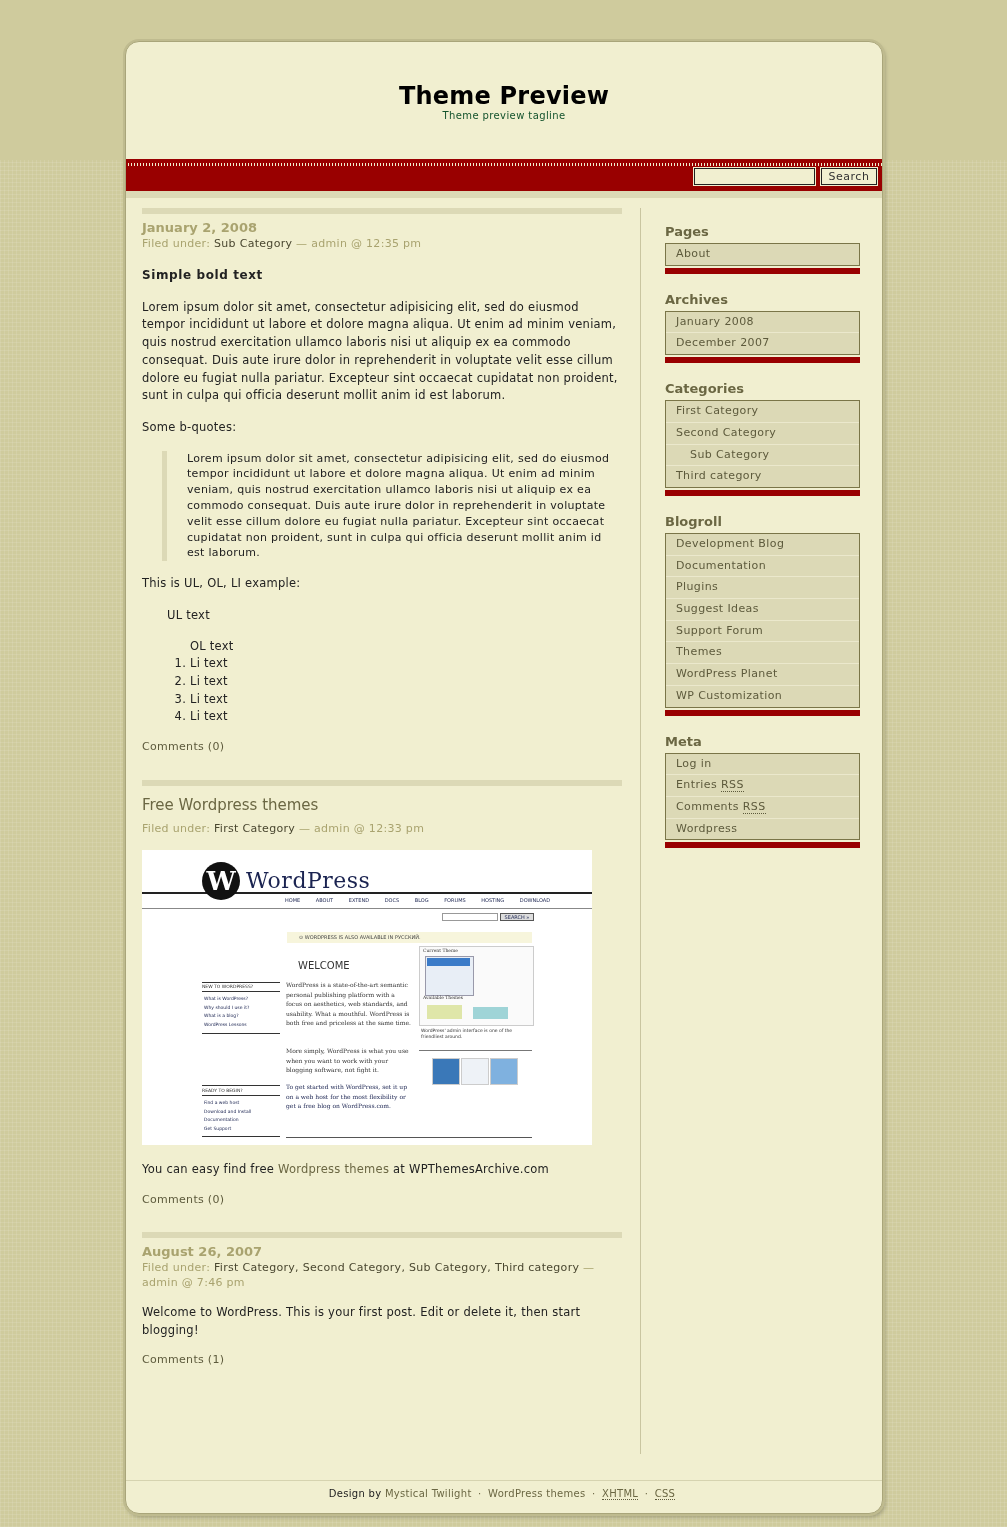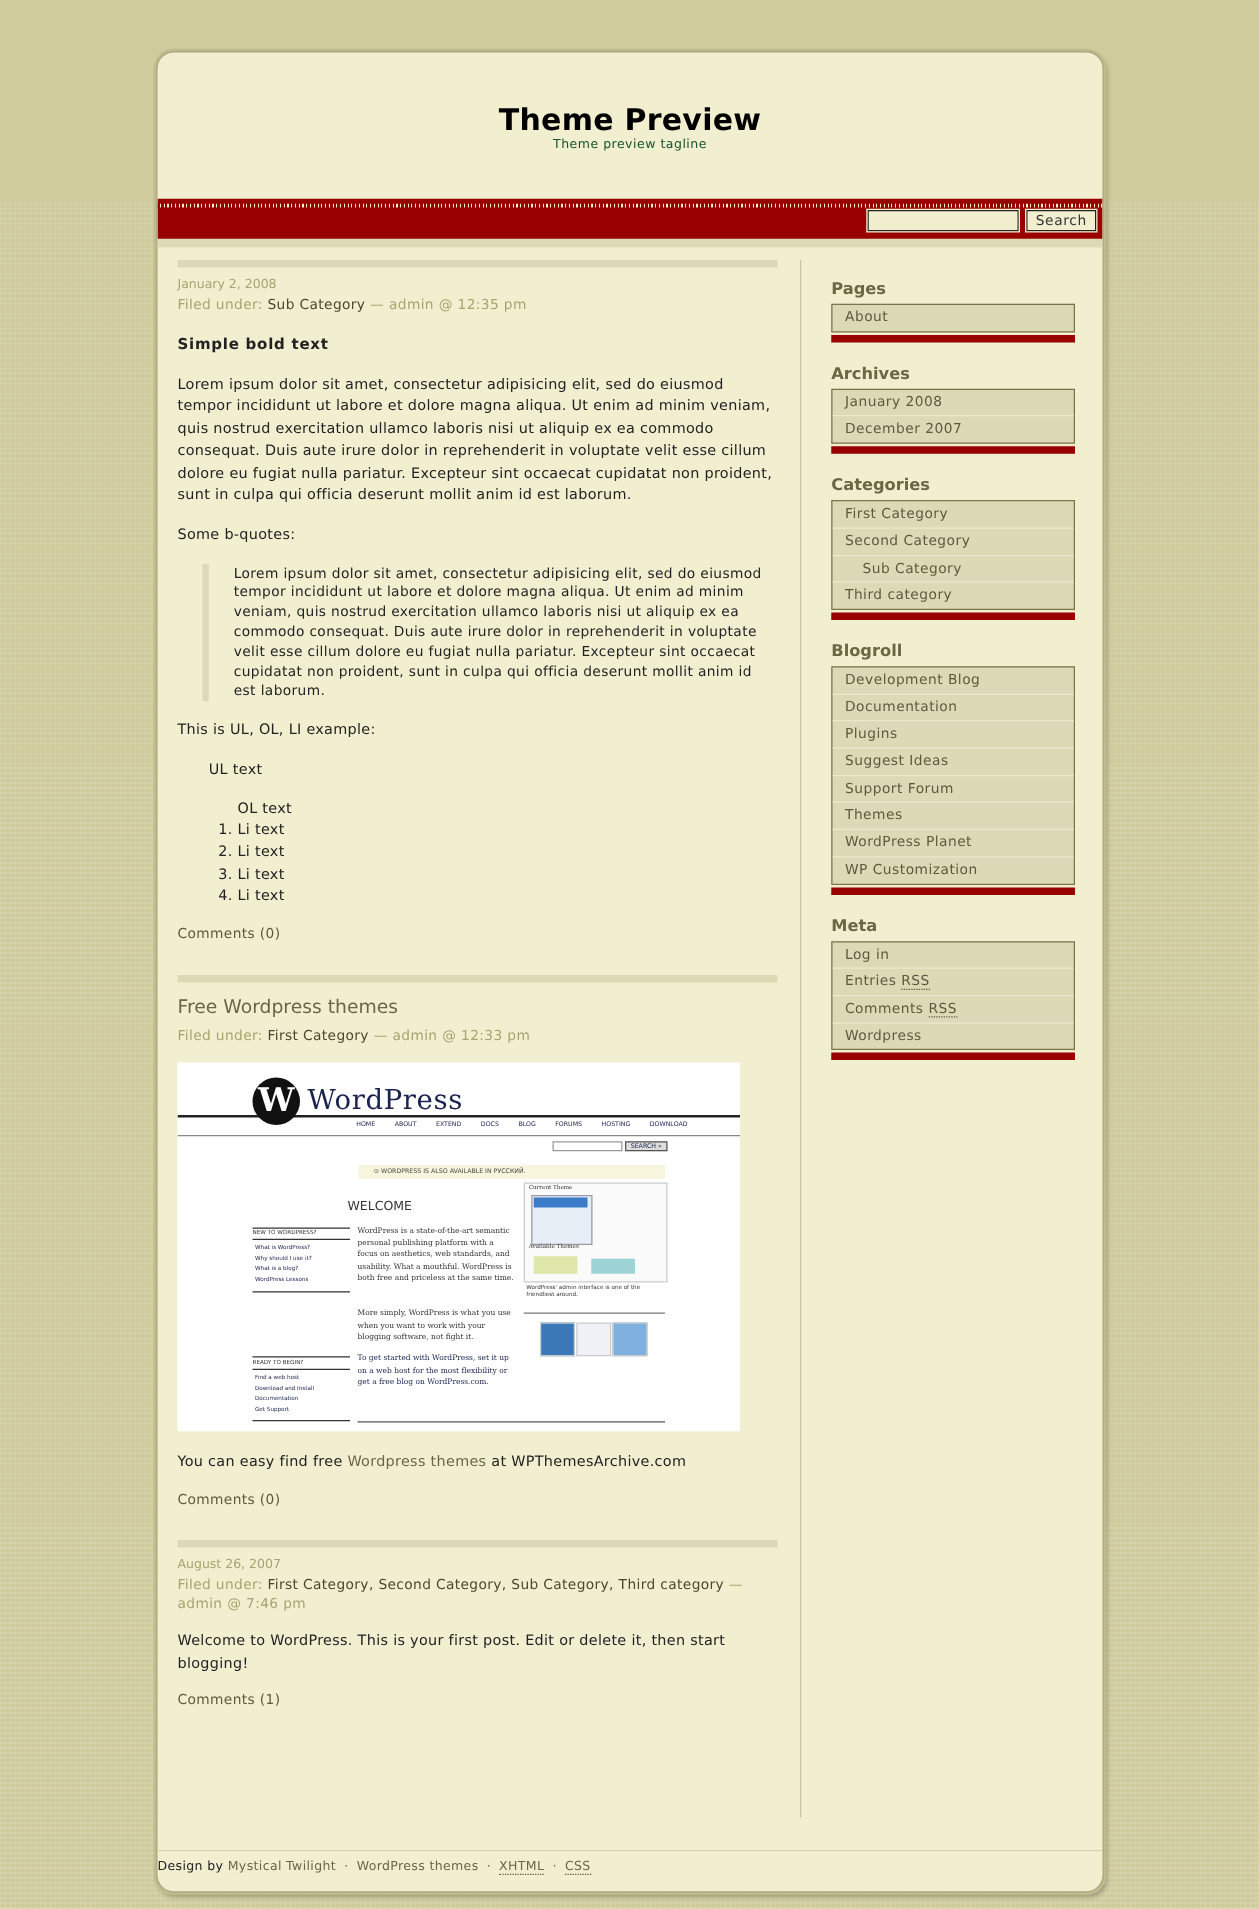--- a/index.html
+++ b/index.html
@@ -37,21 +37,21 @@
   }
   #search-button {
     position:absolute; right:5px; top:5px; width:56px; height:17px; font-size:11px;
     background:#f1efd0; border:1px solid #222; outline:1px solid #f1efd0; color:#333;
     font-family:"DejaVu Sans", sans-serif; padding:0; letter-spacing:0.5px;
   }
   #nav-shadow { height:7px; background:#dcd9b6; }
   #content { position:absolute; left:16px; top:166px; width:480px; }
   .post { position:relative; }
   .post-bar { height:6px; background:#dcd9b6; margin-bottom:6px; }
-  .post-date { font-size:10px; font-weight:normal; color:#a9a36f; line-height:16px; }
+  .post-date { font-size:13px; font-weight:bold; color:#a9a36f; line-height:16px; }
   .post-title { font-size:15px; color:#6b6743; margin:9px 0 6px 0; line-height:20px; }
   .post-meta { font-size:11px; color:#a9a36f; letter-spacing:0.3px; line-height:15px; }
   .post-meta .cat { color:#4a4730; }
   .entry { font-size:11.5px; line-height:17.7px; color:#222; letter-spacing:0.25px; }
   .entry p { margin:14px 0 0 0; }
   .bold-text { font-weight:bold; font-size:12px; letter-spacing:0.6px; }
   blockquote {
     margin:14px 0 0 20px; padding:0 10px 0 20px; border-left:5px solid #dcd9b6;
     font-size:11px; line-height:15.8px; letter-spacing:0.3px;
   }
@@ -72,21 +72,21 @@
   .widget-list li {
     font-size:11px; color:#5d5a3c; letter-spacing:0.4px; padding:3px 10px 3px 10px;
     line-height:14.7px; border-top:1px solid #ebe8cc;
   }
   .widget-list li:first-child { border-top:none; }
   .widget-list li.sub { padding-left:24px; }
   .widget-bar { height:6px; background:#990000; margin-top:2px; margin-bottom:18px; }
   abbr { text-decoration:none; border-bottom:1px dotted #5d5a3c; }
   #footer {
     position:absolute; left:0; right:0; bottom:0; height:33px; border-top:1px solid #d6d3b0;
-    text-align:left; font-size:10px; padding-right:4px; box-sizing:border-box; line-height:26px;
+    text-align:center; font-size:10px; padding-right:4px; box-sizing:border-box; line-height:26px;
     letter-spacing:0.3px; color:#222;margin-top:30px;
   }
   #footer .fl { color:#6b6743; }
   #footer .sep { color:#6b6743; padding:0 3px; }
 </style>
 </head>
 <body>
 
 <div id="page">
   <div id="header">
@@ -149,21 +149,21 @@
 
         <div style="position:absolute;left:143px;top:47px;font-family:'DejaVu Sans',sans-serif;font-size:5px;color:#1a2350;word-spacing:14px;white-space:nowrap;">
           <span>HOME</span> <span>ABOUT</span> <span>EXTEND</span> <span>DOCS</span> <span>BLOG</span> <span>FORUMS</span> <span>HOSTING</span> <span>DOWNLOAD</span>
         </div>
 
         <div style="position:absolute;left:300px;top:63px;width:54px;height:6px;border:1px solid #999;"></div>
         <div style="position:absolute;left:358px;top:63px;width:32px;height:6px;border:1px solid #555;background:#ddd;font-family:'DejaVu Sans',sans-serif;font-size:5px;line-height:6px;text-align:center;color:#1a2350;">SEARCH »</div>
 
         <div style="position:absolute;left:145px;top:82px;width:245px;height:11px;background:#f7f5dc;font-family:'DejaVu Sans',sans-serif;font-size:5px;line-height:11px;padding-left:12px;box-sizing:border-box;color:#444;">⊙ WORDPRESS IS ALSO AVAILABLE IN РУССКИЙ.</div>
 
-        <div style="position:absolute;left:136px;top:110px;font-family:'DejaVu Sans',sans-serif;font-size:10px;color:#333;">WELCOME</div>
+        <div style="position:absolute;left:156px;top:110px;font-family:'DejaVu Sans',sans-serif;font-size:10px;color:#333;">WELCOME</div>
         <div style="position:absolute;left:144px;top:130px;width:125px;font-size:6px;line-height:9.5px;color:#333;">WordPress is a state-of-the-art semantic personal publishing platform with a focus on aesthetics, web standards, and usability. What a mouthful. WordPress is both free and priceless at the same time.</div>
         <div style="position:absolute;left:144px;top:196px;width:125px;font-size:6px;line-height:9.5px;color:#333;">More simply, WordPress is what you use when you want to work with your blogging software, not fight it.</div>
         <div style="position:absolute;left:144px;top:232px;width:125px;font-size:6px;line-height:9.5px;color:#1a2350;">To get started with WordPress, set it up on a web host for the most flexibility or get a free blog on WordPress.com.</div>
         <div style="position:absolute;left:144px;top:287px;width:246px;height:1px;background:#555;"></div>
 
         <div style="position:absolute;left:60px;top:132px;width:78px;height:1px;background:#333;"></div>
         <div style="position:absolute;left:60px;top:134px;font-family:'DejaVu Sans',sans-serif;font-size:4.5px;color:#333;">NEW TO WORDPRESS?</div>
         <div style="position:absolute;left:60px;top:141px;width:78px;height:1px;background:#333;"></div>
         <div style="position:absolute;left:62px;top:145px;font-family:'DejaVu Sans',sans-serif;font-size:4.5px;line-height:8.5px;color:#1a2350;">
           <div>What is WordPress?</div>

